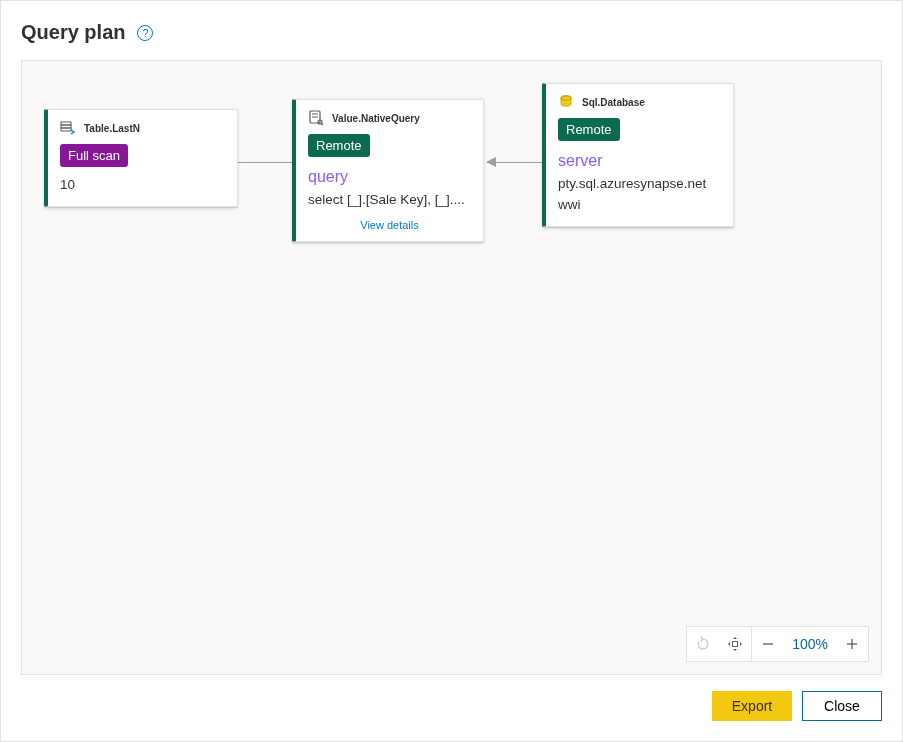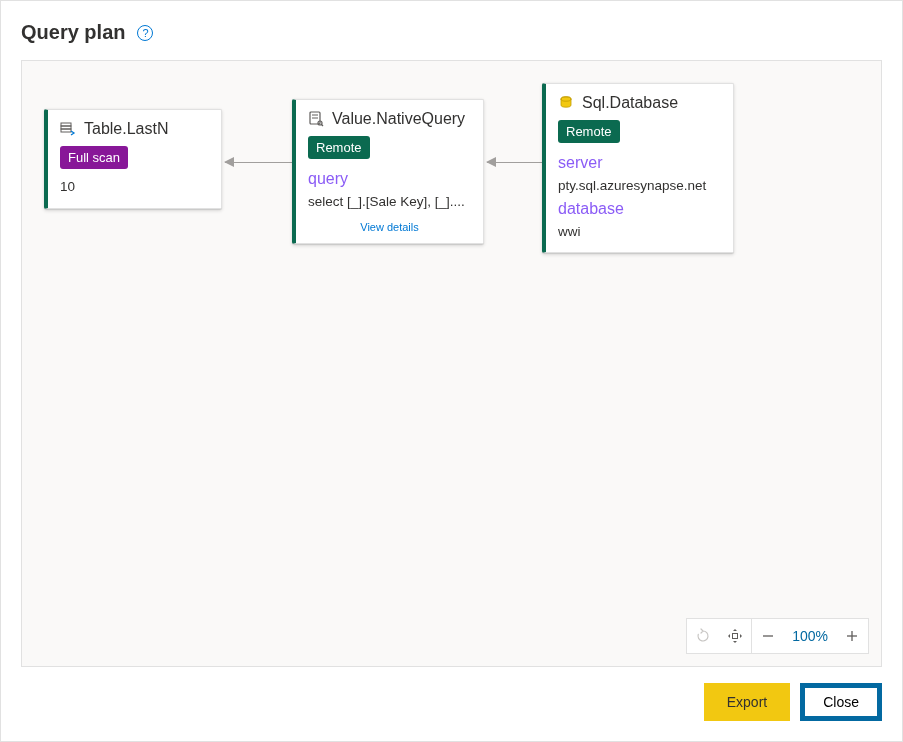--- a/index.html
+++ b/index.html
@@ -51,39 +51,39 @@
     .node {
       position: absolute;
       background: #fff;
       border: 1px solid #e1e1e1;
       border-left: 4px solid #0b6a50;
       border-radius: 2px;
       box-shadow: 0 1.6px 3.6px rgba(0,0,0,0.13), 0 0.3px 0.9px rgba(0,0,0,0.1);
       padding: 10px 12px 10px 12px;
       min-width: 175px;
     }
-    .node-1 { left: 22px; top: 48px; width: 178px; }
+    .node-1 { left: 22px; top: 48px; width: 194px; }
     .node-2 { left: 270px; top: 38px; width: 192px; }
     .node-3 { left: 520px; top: 22px; width: 192px; }
     .node-header {
       display: flex;
       align-items: center;
       gap: 8px;
       margin-bottom: 8px;
     }
     .node-icon {
       width: 16px;
       height: 16px;
       display: inline-flex;
       align-items: center;
       justify-content: center;
     }
     .node-title {
-      font-weight: 400;
-      font-size: 16px;
+      font-weight: 700;
+      font-size: 10px;
     }
     .badge {
       display: inline-block;
       padding: 4px 8px;
       border-radius: 3px;
       font-size: 13px;
       color: #fff;
       margin-bottom: 8px;
     }
     .badge-purple { background: #881798; }
@@ -156,21 +156,21 @@
     }
     .dialog-footer {
       display: flex;
       justify-content: flex-end;
       gap: 10px;
       margin-top: 16px;
     }
     .btn {
       padding: 6px 18px;
       font-size: 14px;
-      border: 5px solid #0369a1;
+      border: 1px solid #0369a1;
       background: #fff;
       cursor: pointer;
       min-width: 80px;
       font-family: inherit;
     }
     .btn-primary {
       background: #f2c811;
       border-color: #f2c811;
       color: #323130;
     }
@@ -232,21 +232,20 @@
             <ellipse cx="8" cy="4" rx="5" ry="2.2" fill="#f2c811" stroke="#c19c00" stroke-width="0.8"></ellipse>
             <path d="M3 4 v6 a5 2.2 0 0 0 10 0 v-6" fill="#f2c811" stroke="#c19c00" stroke-width="0.8"></path>
             <ellipse cx="8" cy="4" rx="5" ry="2.2" fill="none" stroke="#c19c00" stroke-width="0.8"></ellipse>
           </svg>
         </span>
         <span class="node-title">Sql.Database</span>
       </div>
       <span class="badge badge-teal">Remote</span>
       <div class="node-field">server</div>
       <div class="node-value">pty.sql.azuresynapse.net</div>
-      <div class="node-field">database</div>
       <div class="node-value">wwi</div>
     </div>
 
     <div class="zoom-bar">
       <span class="zoom-btn reset-icon">
         <svg width="16" height="16" viewBox="0 0 16 16">
             <path d="M8 3 a5 5 0 1 1 -4.7 3.3 M8 3 l-2 -2 M8 3 l-2 2" fill="none" stroke="#c8c6c4" stroke-width="1.2" stroke-linecap="round"></path>
           </svg>
       </span>
       <span class="zoom-btn">

